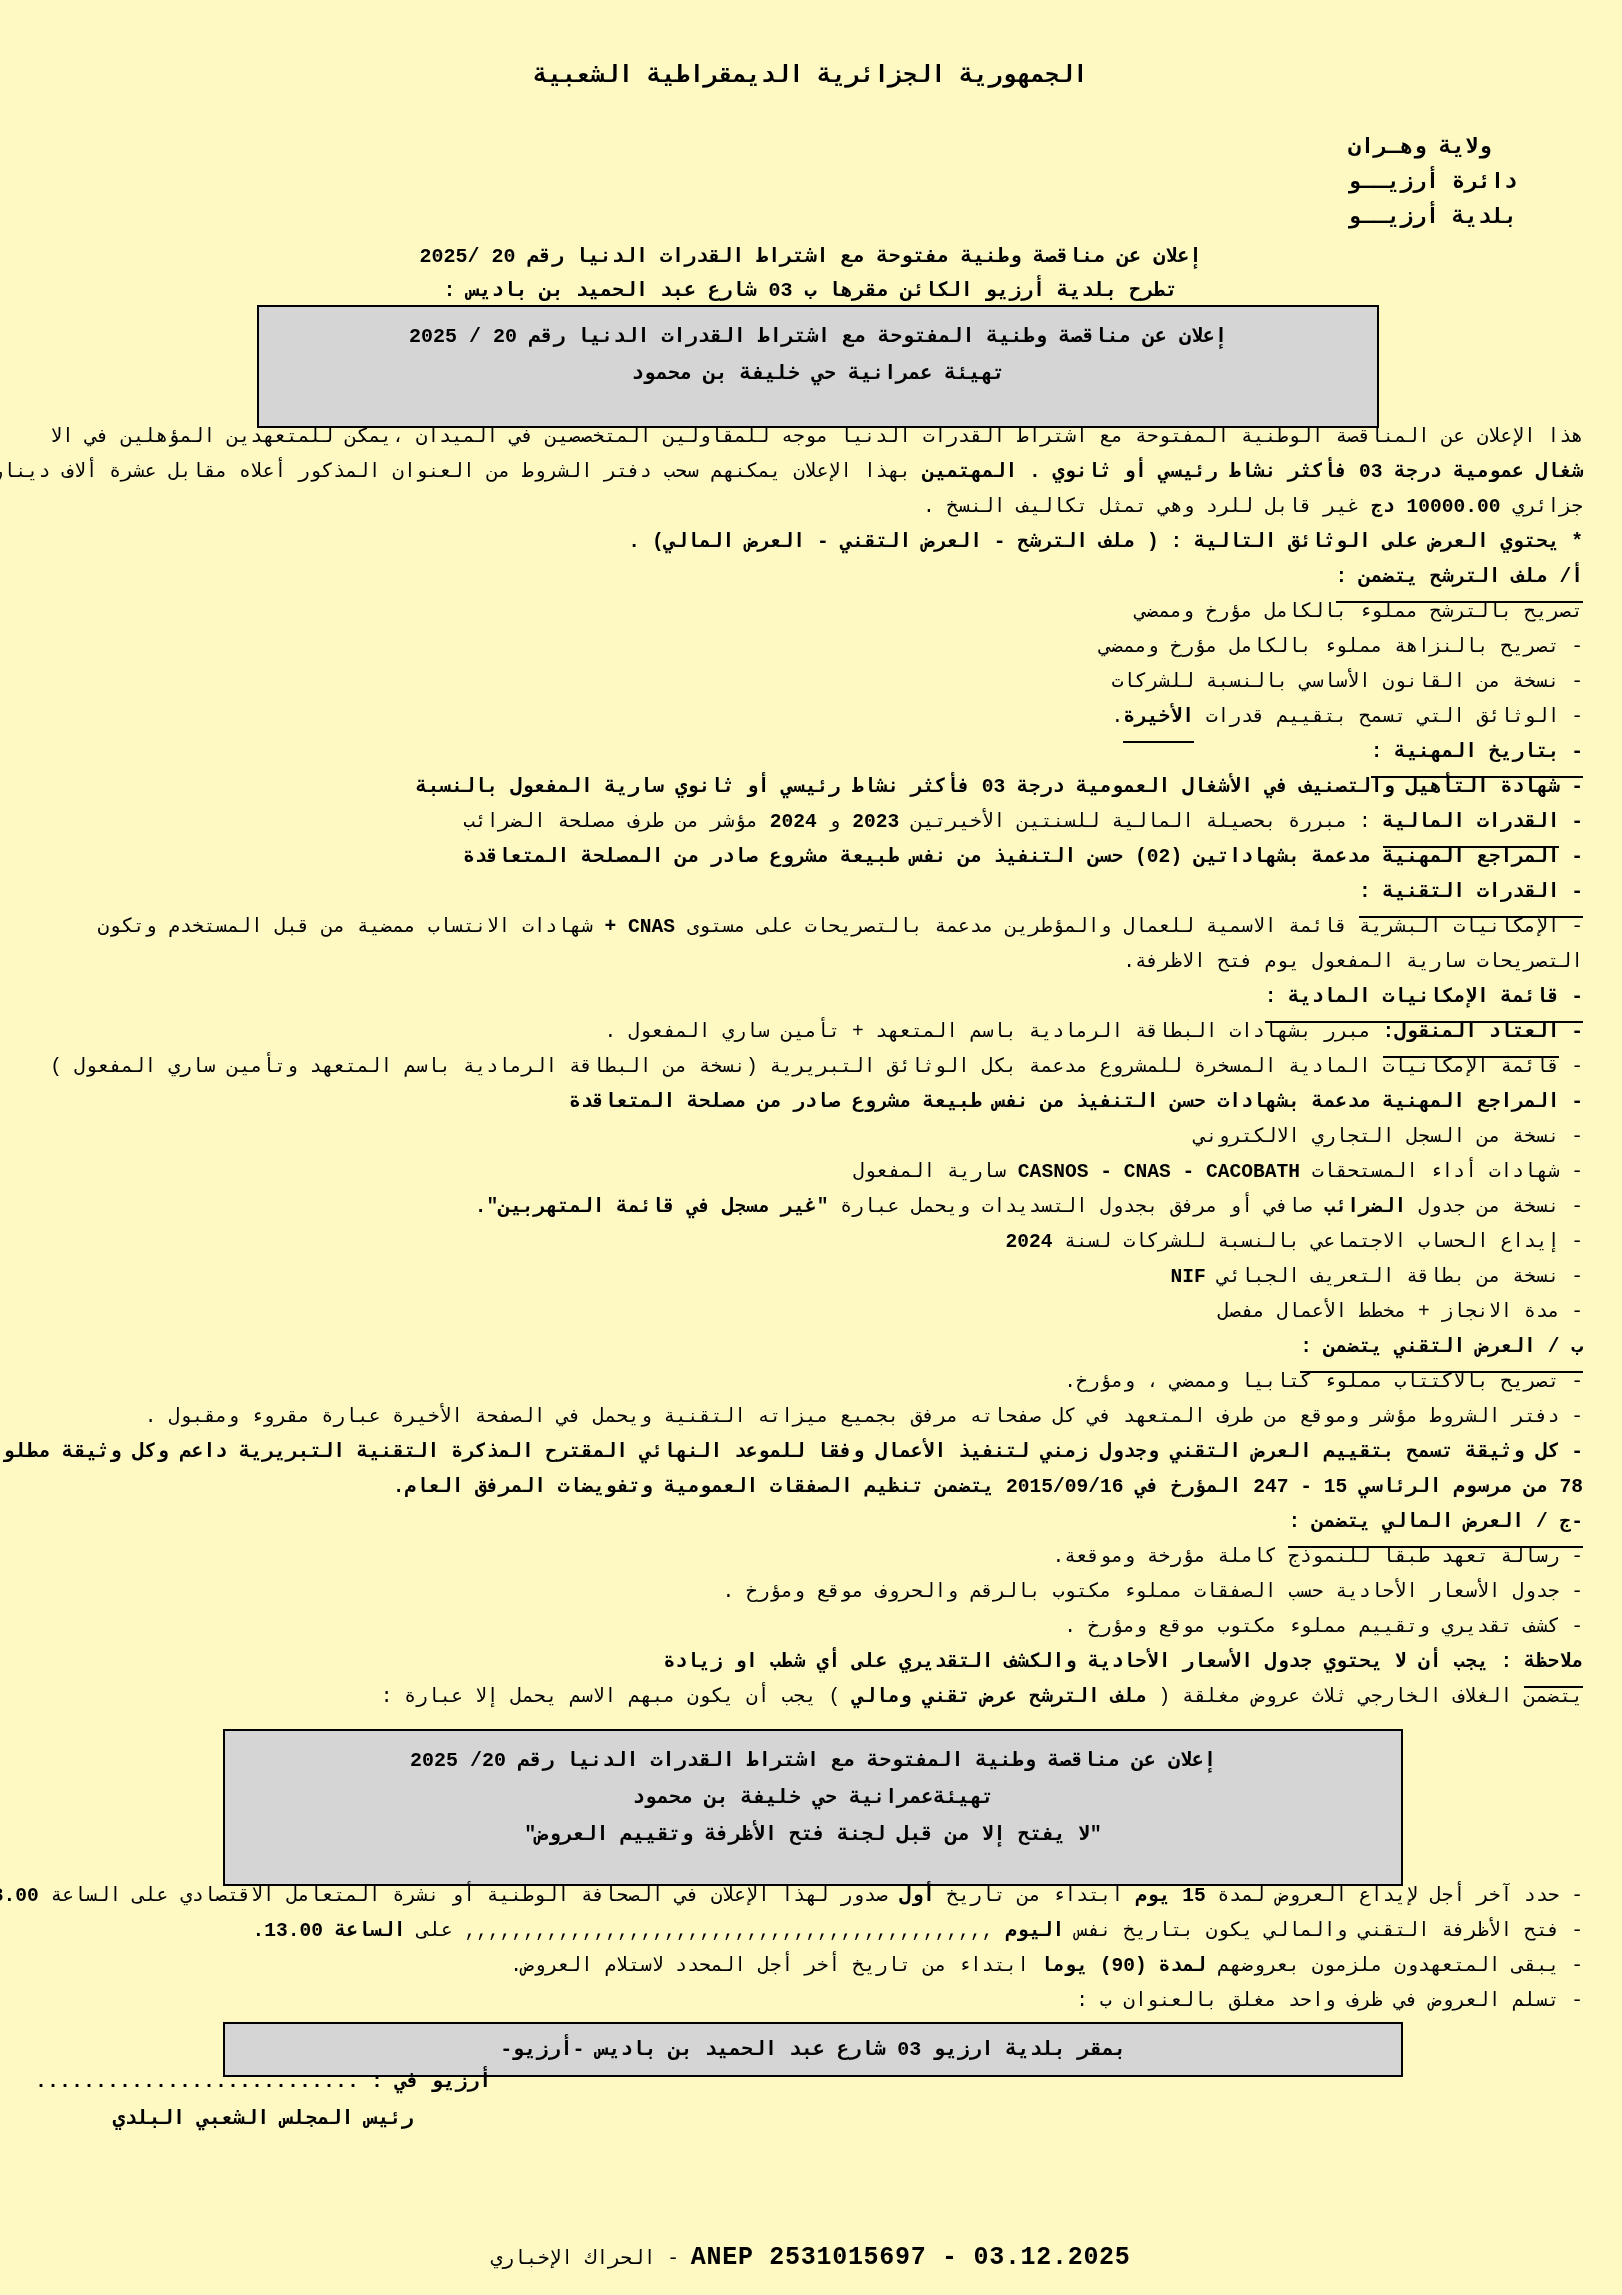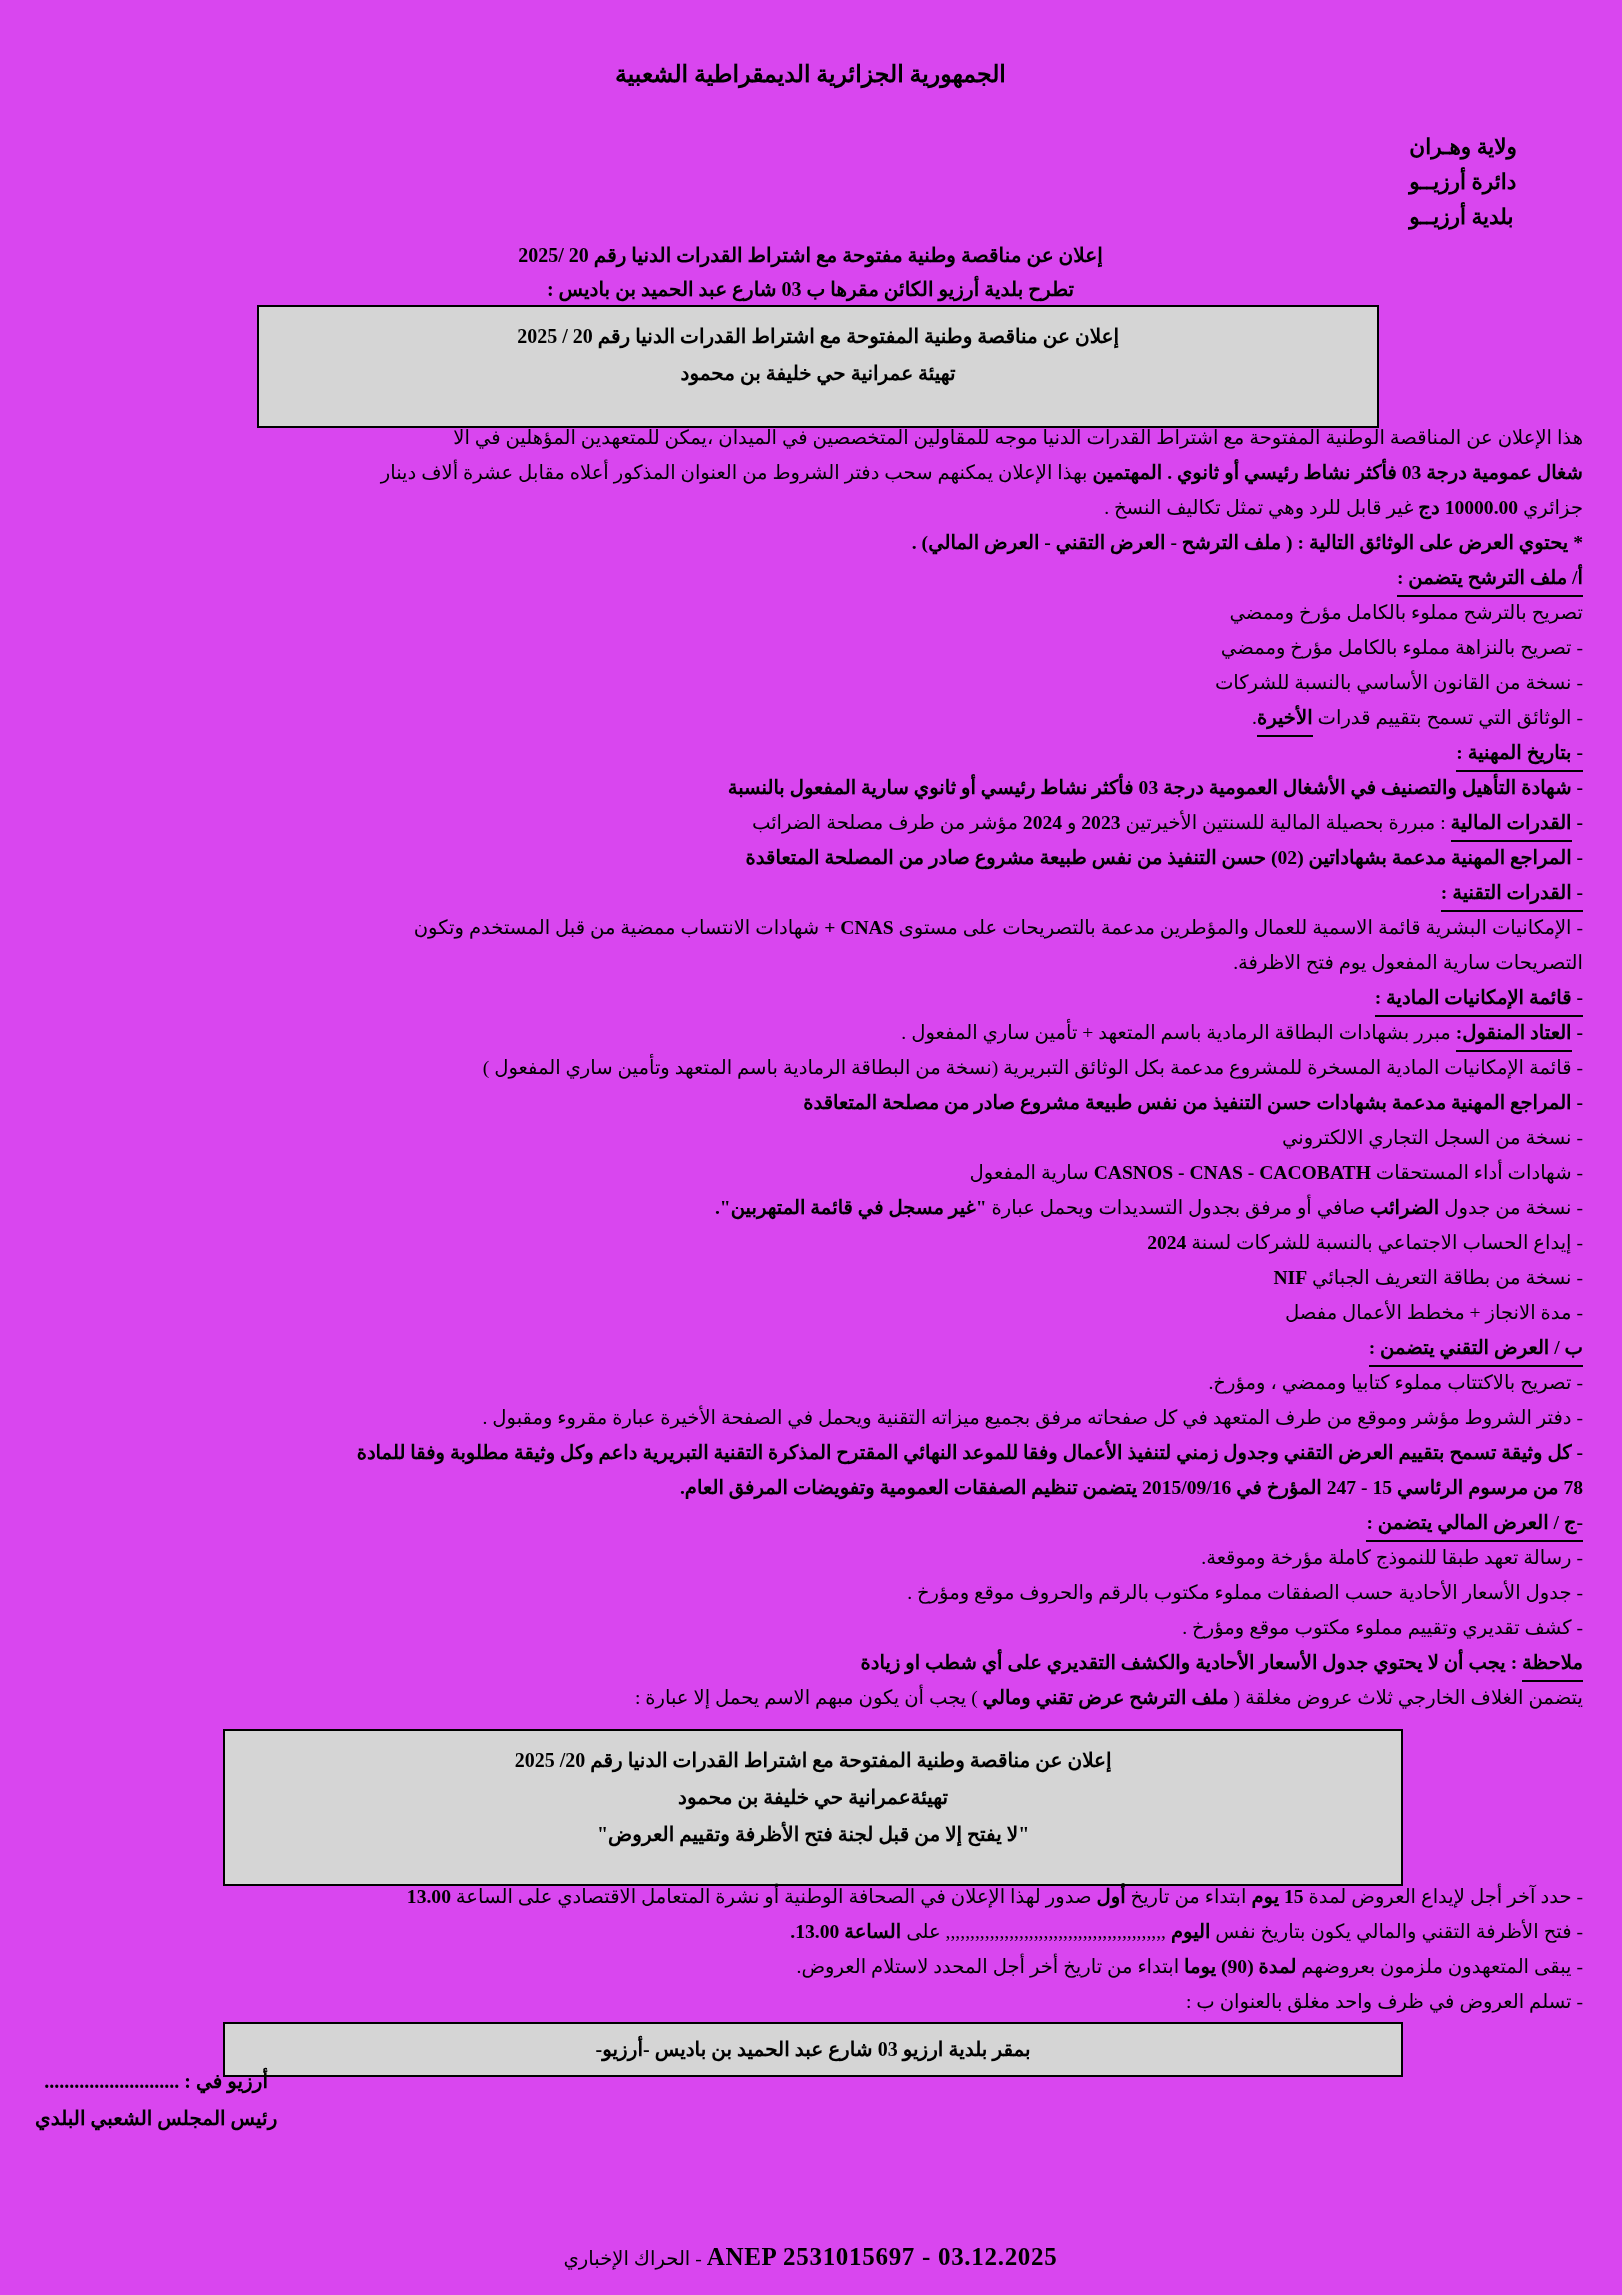--- a/index.html
+++ b/index.html
@@ -1,22 +1,22 @@
 <!DOCTYPE html>
 <html lang="ar" dir="rtl" style="font-size:10.5px"><head>
 <meta charset="utf-8">
 <style>
   html, body { margin: 0; padding: 0; background: #ffffff; }
   .page {
     position: relative;
     width: 1623px;
     height: 2295px;
-    background: #d946ef;
+    background: #fef9c3;
     color: #000;
-    font-family: Liberation Serif, serif;
+    font-family: Liberation Mono, monospace;
     direction: rtl;
     overflow: hidden;
   }
   .doc-title {
     position: absolute;
     top: 60px; left: 0; right: 0;
     text-align: center;
     font-size: 23.6px;
     font-weight: bold;
   }
@@ -53,21 +53,21 @@
     position: absolute;
     right: 39px; left: 36px;
     font-size: 19.6px;
     line-height: 35px;
     text-align: right;
   }
   .lines-a { top: 420px; }
   .lines-b { top: 1879px; }
   .line { white-space: nowrap; }
   .b { font-weight: bold; }
-  .u { border-bottom: 2.6px solid #000; padding-bottom: 7px; }
+  .u { border-bottom: 2.6px solid #000; padding-bottom: 13px; }
   .signature {
     position: absolute;
     top: 2063px;
     left: 36px;
     text-align: center;
     font-size: 20px;
     font-weight: bold;
     line-height: 37px;
   }
   .footer {

